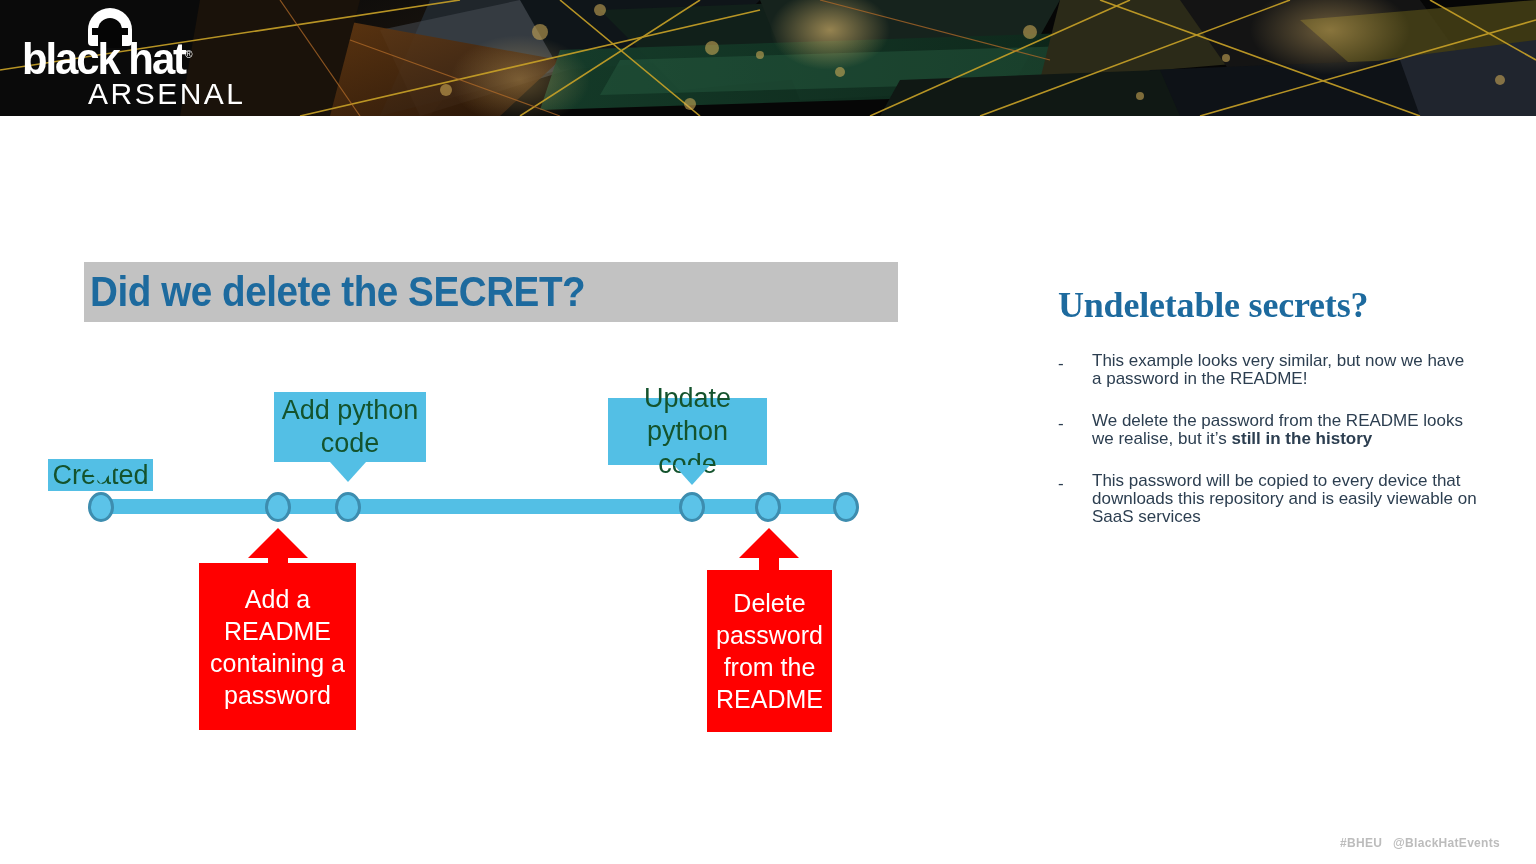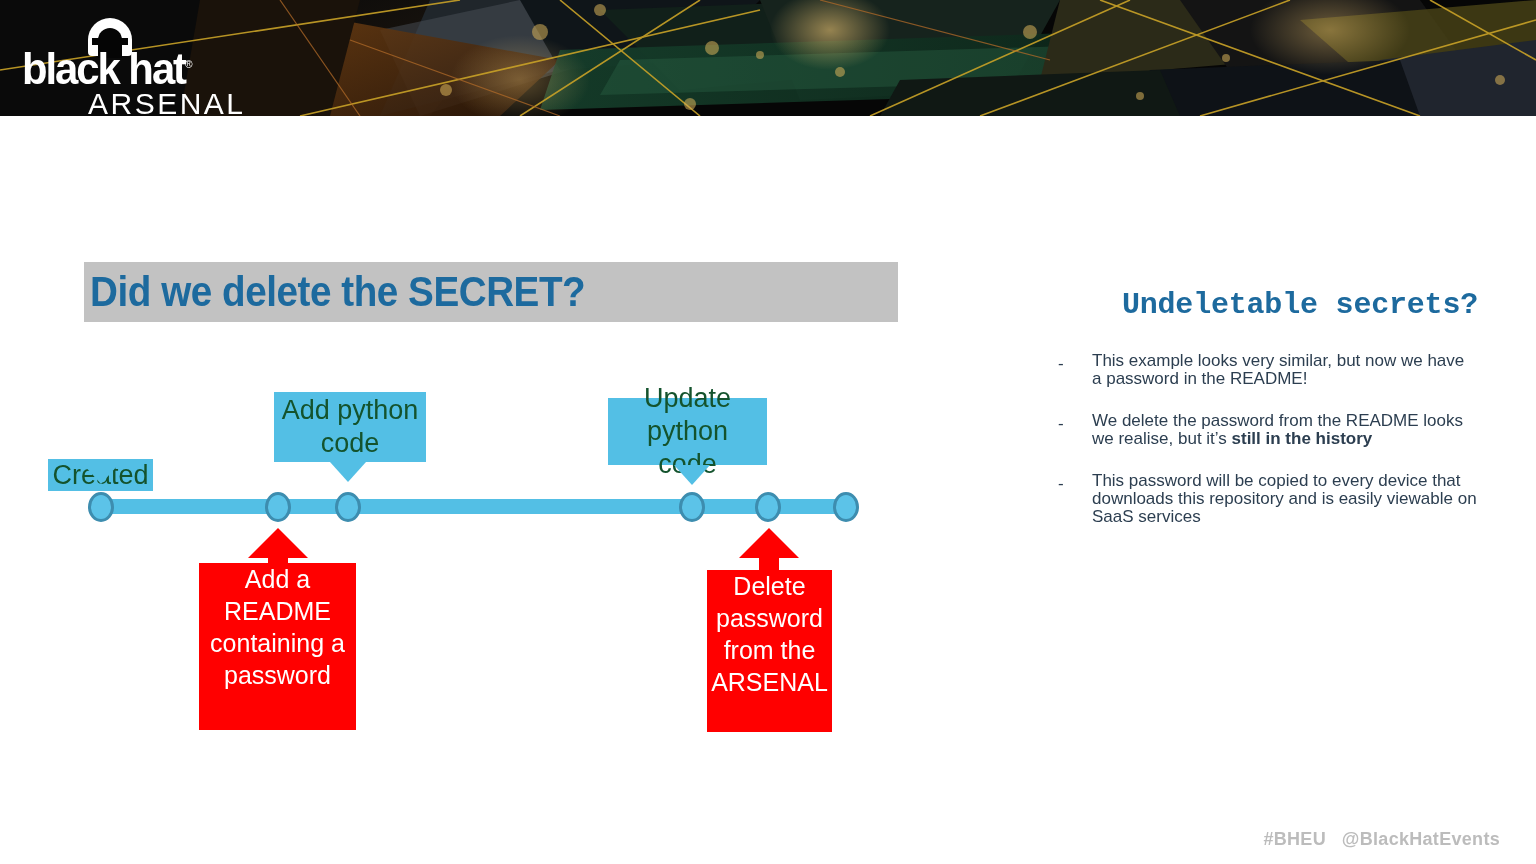--- a/index.html
+++ b/index.html
@@ -26,21 +26,21 @@
   }
   .header-bg {
     position: absolute;
     left: 0; top: 0;
     width: 1536px;
     height: 116px;
   }
   .logo-wrap {
     position: absolute;
     left: 22px;
-    top: 16px;
+    top: 6px;
     width: 260px;
     height: 104px;
     z-index: 5;
   }
   .bh-logo-text {
     position: absolute;
     left: 0px;
     top: 24px;
     width: 240px;
     height: 48px;
@@ -177,20 +177,21 @@
   
   .callout-red {
     position: absolute;
     background: #ff0000;
     color: #ffffff;
     font-family: "Liberation Sans", sans-serif;
     font-size: 25px;
     line-height: 32px;
     text-align: center;
     display: flex;
+    align-items: center;
     justify-content: center;
     box-sizing: border-box;
   }
   .red-arrow {
     position: absolute;
     width: 60px;
   }
   .red-arrow-head {
     position: absolute;
     left: 0;
@@ -211,25 +212,25 @@
 
   
   .right-col {
     position: absolute;
     left: 1058px;
     top: 286px;
     width: 420px;
   }
   .right-heading {
     color: #1d6a9e;
-    font-family: Liberation Mono, monospace;
+    font-family: Liberation Serif, serif;
     font-weight: bold;
-    font-size: 30px;
+    font-size: 36px;
     line-height: 38px;
-    text-align: right;
+    text-align: left;
     margin-bottom: 28px;
     letter-spacing: -0.2px;
   }
   .bullet-row {
     display: flex;
     margin-bottom: 24px;
   }
   .bullet-dash {
     width: 34px;
     flex: 0 0 34px;
@@ -247,21 +248,21 @@
   .bullet-text b { font-weight: bold; }
 
   
   .footer {
     position: absolute;
     right: 36px;
     bottom: 14px;
     color: #bcbcbc;
     font-family: "Liberation Sans", sans-serif;
     font-weight: bold;
-    font-size: 18px;
+    font-size: 12px;
     letter-spacing: 0.3px;
     white-space: pre;
   }
 </style>
 </head>
 <body>
 
 <div class="header">
   <svg class="header-bg" viewBox="0 0 1536 116" preserveAspectRatio="none">
     <defs>
@@ -379,21 +380,21 @@
   </div>
   <div class="callout-red" style="left:199px; top:563px; width:157px; height:167px; padding:0 6px;">
     <span>Add a README containing a password</span>
   </div>
 
   <div class="red-arrow" style="left:739px; top:528px; height:45px;">
     <div class="red-arrow-head"></div>
     <div class="red-arrow-shaft" style="height:19px;"></div>
   </div>
   <div class="callout-red" style="left:707px; top:570px; width:125px; height:162px; padding:0 4px;">
-    <span>Delete password from the ARSENAL</span>
+    <span>Delete password from the README</span>
   </div>
 </div>
 
 <div class="right-col">
   <div class="right-heading">Undeletable secrets?</div>
 
   <div class="bullet-row">
     <div class="bullet-dash">-</div>
     <div class="bullet-text"><span>This example looks very similar, but now we have a password in the README!</span></div>
   </div>

